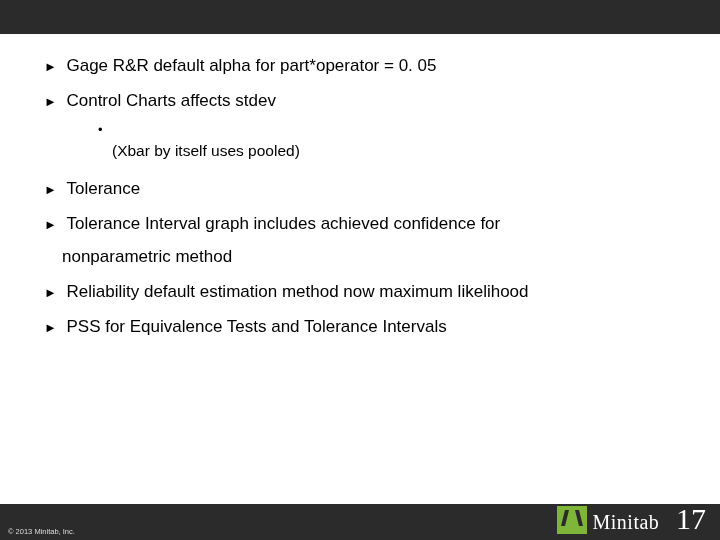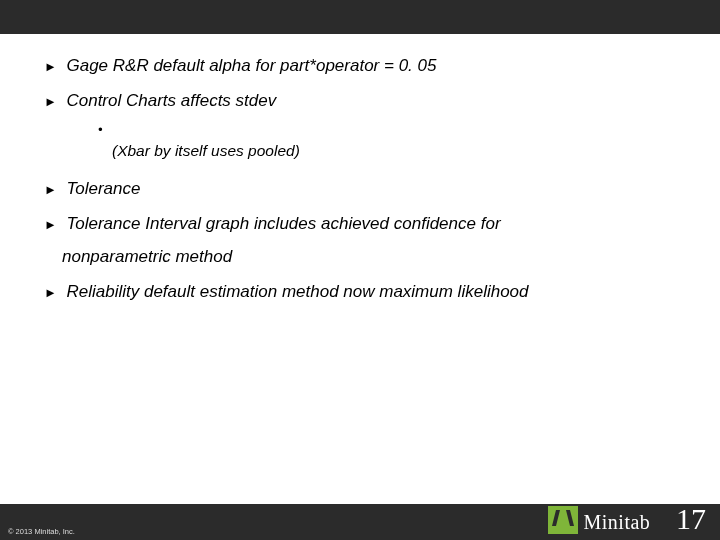--- a/index.html
+++ b/index.html
@@ -1,40 +1,40 @@
 <!DOCTYPE html>
 <html><head>
 <meta charset="utf-8">
 <style>
   * { margin: 0; padding: 0; box-sizing: border-box; }
   html, body { width: 720px; height: 540px; font-family: Arial, Helvetica, sans-serif; background: #fff; }
   .slide { width: 720px; height: 540px; position: relative; display: flex; flex-direction: column; }
   .topbar { height: 34px; background: #2b2b2b; }
-  .content { flex: 1; padding: 18px 30px 8px 44px; color: #000; font-style: italic; }
+  .content { flex: 1; padding: 18px 30px 8px 44px; color: #000; }
   ul.main { list-style: none; }
   ul.main > li { margin-bottom: 8px; }
   .tri { display: inline-block; width: 18px; }
   .tri::before { content: "►"; font-size: 13px; color: #000; }
   .main-text { font-size: 17px; line-height: 1.6; }
   ul.sub { list-style: none; padding-left: 54px; margin-top: 6px; }
   ul.sub > li { margin-bottom: 10px; }
   .dot { display: inline-block; width: 14px; }
   .dot::before { content: "•"; font-size: 13px; color: #000; }
   .sub-text { font-size: 15.5px; line-height: 1.7; }
   .sub-cont { padding-left: 14px; }
   sup { font-size: 10px; vertical-align: super; }
   .footer { height: 36px; background: #2b2b2b; position: relative; }
   .copyright { position: absolute; left: 8px; bottom: 4px; font-size: 7.5px; color: #ddd; }
   .logo { position: absolute; right: 14px; bottom: 6px; display: flex; align-items: flex-end; gap: 6px; }
   .logo-mark { width: 30px; height: 28px; background: #7fb539; position: relative; }
   .logo-mark::before { content: ""; position: absolute; left: 6px; top: 4px; width: 4px; height: 16px; background: #2b2b2b; transform: skewX(-14deg); }
   .logo-mark::after { content: ""; position: absolute; right: 6px; top: 4px; width: 4px; height: 16px; background: #2b2b2b; transform: skewX(14deg); }
   .logo-text { color: #fff; font-size: 20px; font-family: Georgia, 'Times New Roman', serif; letter-spacing: 0.5px; }
   .logo-reg { color: #fff; font-size: 9px; vertical-align: top; position: relative; top: -10px; }
-  .logo-ver { color: #fff; font-size: 30px; font-family: Georgia, serif; font-weight: 300; margin-left: 19px; line-height: 0.9; }
+  .logo-ver { color: #fff; font-size: 30px; font-family: Georgia, serif; font-weight: 300; margin-left: 10px; line-height: 0.9; }
 </style>
 </head>
 <body>
 
 <div class="slide">
   <div class="topbar"></div>
 
   <div class="content">
     <ul class="main">
 
@@ -63,20 +63,24 @@
         <span class="tri"></span>
         <span class="main-text">Tolerance Interval graph includes achieved confidence for</span>
         <div class="main-text" style="padding-left:18px; margin-top:6px;">nonparametric method</div>
       </li>
 
       <li>
         <span class="tri"></span>
         <span class="main-text">Reliability default estimation method now maximum likelihood</span>
       </li>
 
+      <li>
+        <span class="tri"></span>
+        <span class="main-text">PSS for Equivalence Tests and Tolerance Intervals</span>
+      </li>
 
     </ul>
   </div>
 
   <div class="footer">
     <div class="copyright">© 2013 Minitab, Inc.</div>
     <div class="logo">
       <div class="logo-mark"></div>
       <div>
         <span class="logo-text">Minitab</span><span class="logo-reg">®</span><span class="logo-ver">17</span>

